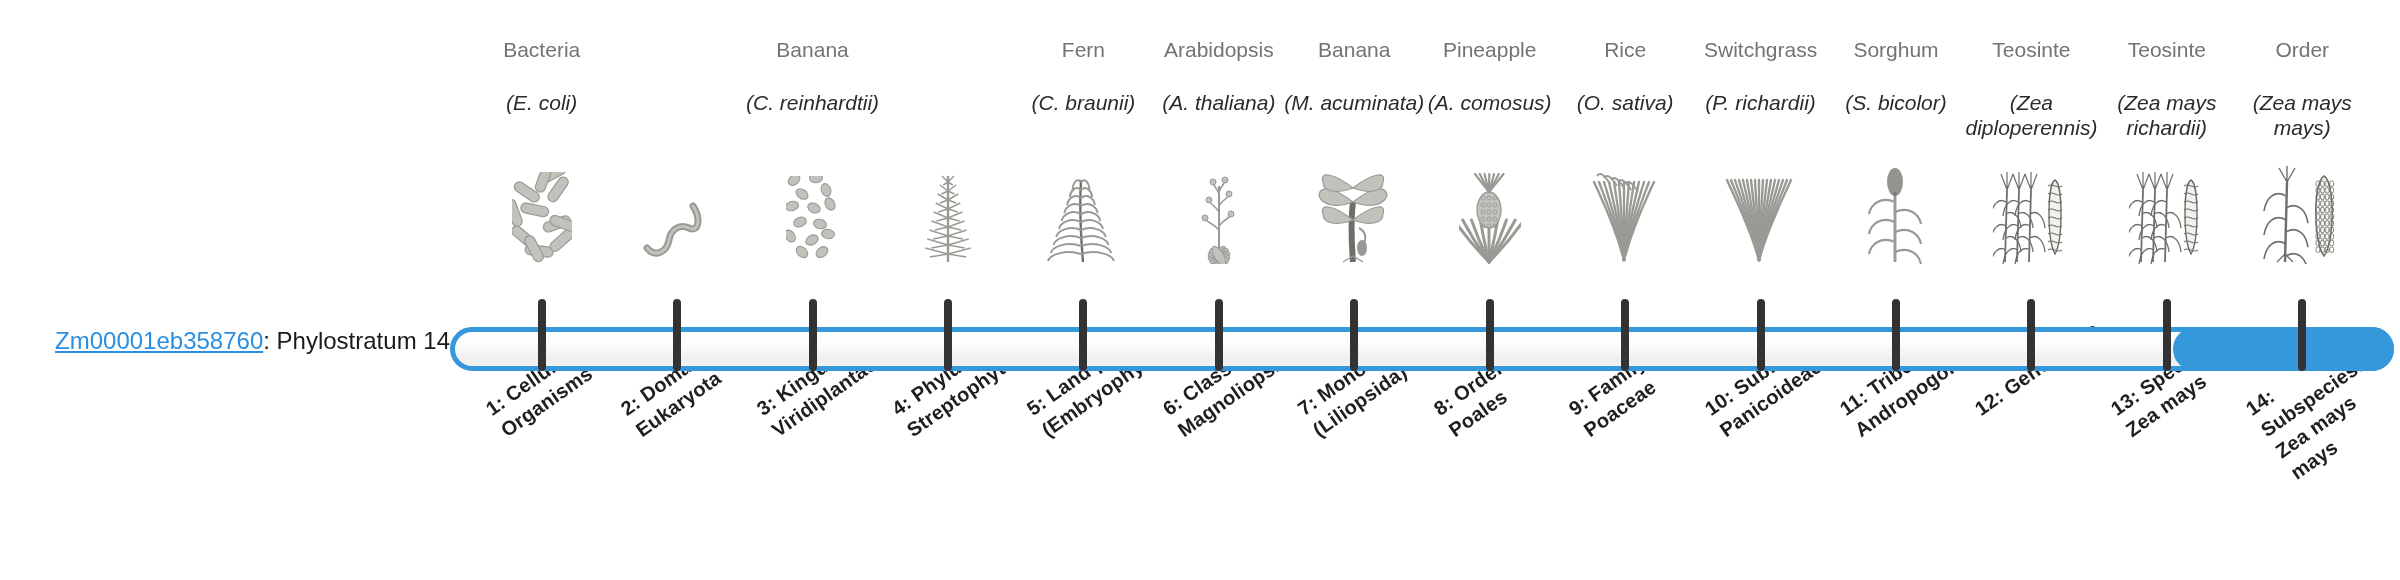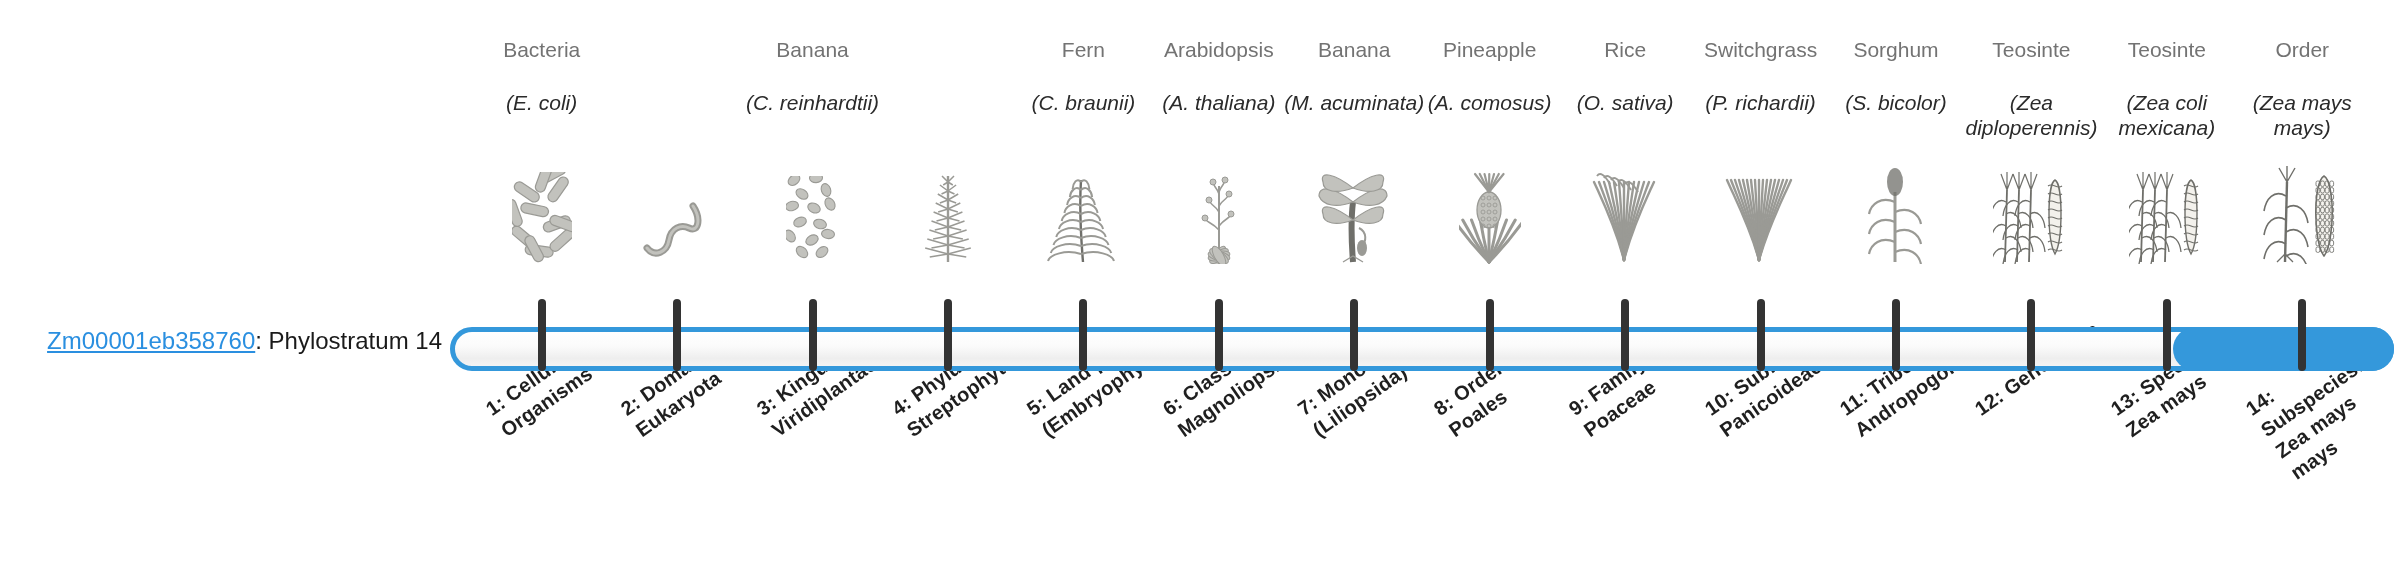--- a/index.html
+++ b/index.html
@@ -18,21 +18,21 @@
 
   #stage {
     position: relative;
     width: 2400px;
     height: 580px;
   }
 
   
   .row-label {
     position: absolute;
-    left: 8px;
+    left: 16px;
     top: 326px;
     width: 460px;
     text-align: right;
     padding-right: 26px;
     box-sizing: border-box;
     font-size: 24px;
     line-height: 30px;
     white-space: nowrap;
     color: #1a1a1a;
   }
@@ -514,21 +514,21 @@
               <path d="M1 70 C6 66 10 74 15 70" stroke="#6f6f6a" stroke-width="1.1" fill="none"></path>
             </g>
           </svg>
         </div>
      <div class="tick"></div>
      <div class="rank">12: Genus: Zea</div>
       </div>
       <div class="col">
         <div class="name-box">
        <div class="common">Teosinte</div>
-       <div class="latin">(Zea coli mexicana)</div>
+       <div class="latin">(Zea mays richardii)</div>
      </div>
      <div class="art">
           <svg width="76" height="98" viewBox="0 0 76 98">
             <path d="M12 96 L14 24" stroke="#6f6f6a" stroke-width="1.8" fill="none"></path>
             <path d="M13 36 C5 31 -1 40 -2 50" stroke="#6f6f6a" stroke-width="1.3" fill="none"></path>
             <path d="M13 48 C21 43 27 52 28 62" stroke="#6f6f6a" stroke-width="1.3" fill="none"></path>
             <path d="M13 60 C5 55 -1 64 -2 74" stroke="#6f6f6a" stroke-width="1.3" fill="none"></path>
             <path d="M13 72 C21 67 27 76 28 86" stroke="#6f6f6a" stroke-width="1.3" fill="none"></path>
             <path d="M13 84 C5 79 -1 88 -2 98" stroke="#6f6f6a" stroke-width="1.3" fill="none"></path>
             <path d="M14 24 L8 8 M14 24 L14 6 M14 24 L20 8" stroke="#6f6f6a" stroke-width="1.2" fill="none"></path>

